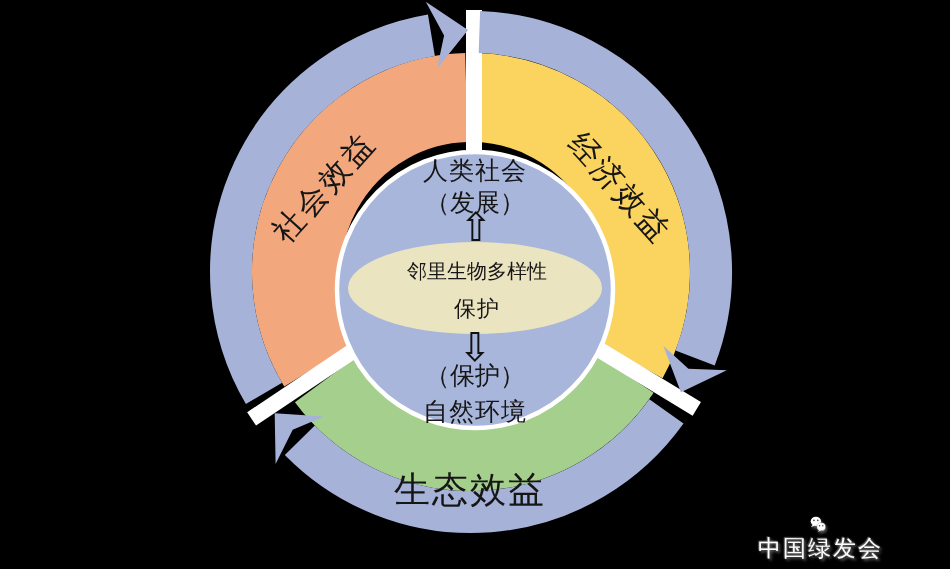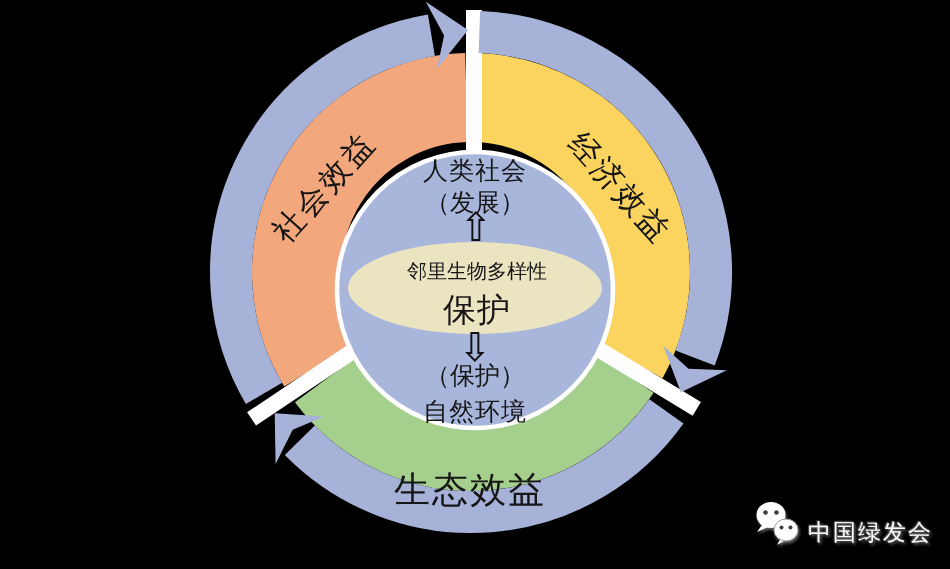--- a/index.html
+++ b/index.html
@@ -15,32 +15,32 @@
     transform:translate(-50%,-50%);line-height:1;
   }
   .t-social{left:324px;top:187px;font-size:31px;letter-spacing:3px;
     transform:translate(-50%,-50%) rotate(-48deg);}
   .t-econ{left:620px;top:188px;font-size:31px;letter-spacing:3px;
     transform:translate(-50%,-50%) rotate(48deg);}
   .t-eco{left:470px;top:490px;font-size:36px;letter-spacing:2px;}
   .t-hs1{left:475px;top:170px;font-size:25px;letter-spacing:1px;}
   .t-hs2{left:475px;top:202px;font-size:25px;}
   .t-core1{left:477px;top:271px;font-size:20px;}
-  .t-core2{left:477px;top:309px;font-size:33px;letter-spacing:1px;}
+  .t-core2{left:477px;top:309px;font-size:22px;letter-spacing:1px;}
   .t-pb1{left:475px;top:375px;font-size:25px;}
   .t-pb2{left:475px;top:411px;font-size:25px;letter-spacing:1px;text-align:center;}
   .arrow-glyph{
     position:absolute;transform:translate(-50%,-50%);
     font-family:"DejaVu Sans",sans-serif;font-size:40px;color:#111;line-height:1;
   }
   .a-up{left:476px;top:227px;}
   .a-down{left:475px;top:347px;}
   .watermark{
-    position:absolute;left:752px;top:500px;height:48px;
-    display:flex;align-items:flex-end;
+    position:absolute;left:752px;top:516px;height:48px;
+    display:flex;align-items:center;flex-direction:column;
   }
   .wm-icon{filter:drop-shadow(1px 2px 1.5px rgba(115,115,115,0.9));}
   .wm-text{
     margin-left:6px;font-size:23px;letter-spacing:2px;color:#fdfdfd;
     text-shadow:0 0 2px #777, 2px 2px 3px #666, -1px -1px 1px #555;
   }
 </style>
 </head>
 <body>
 

